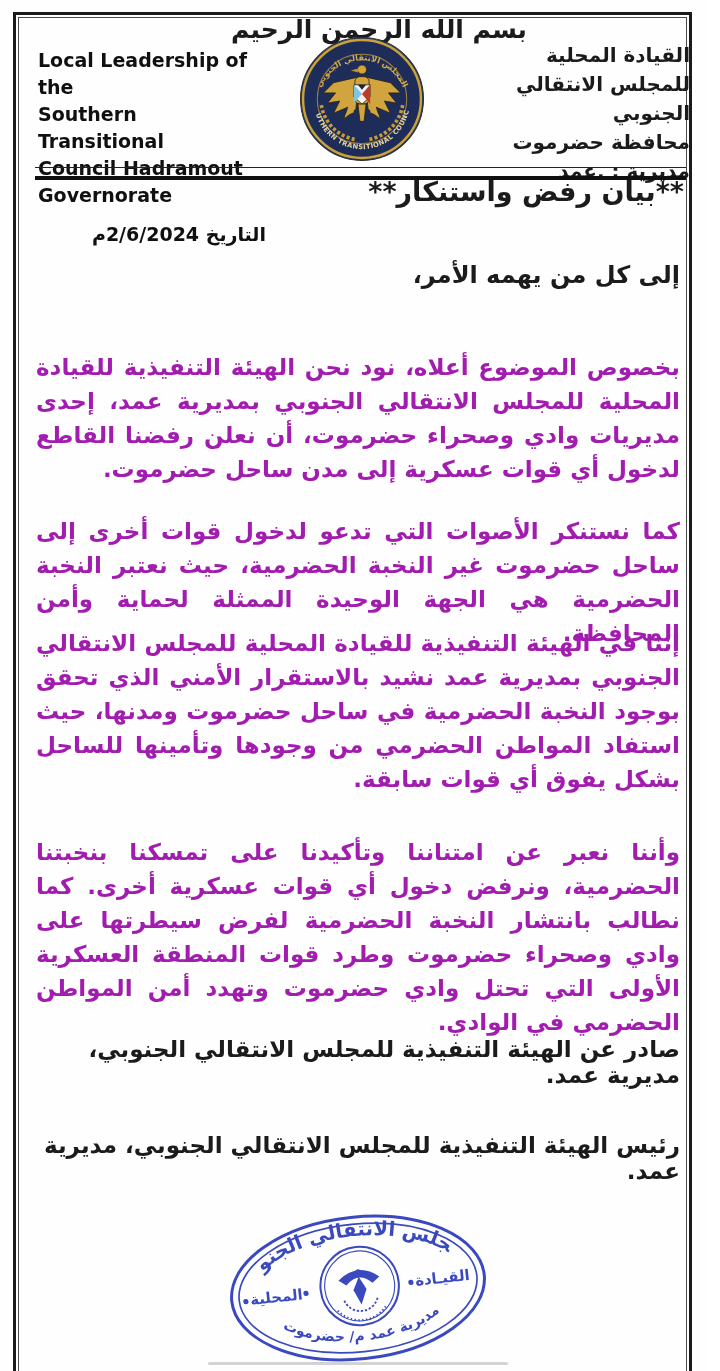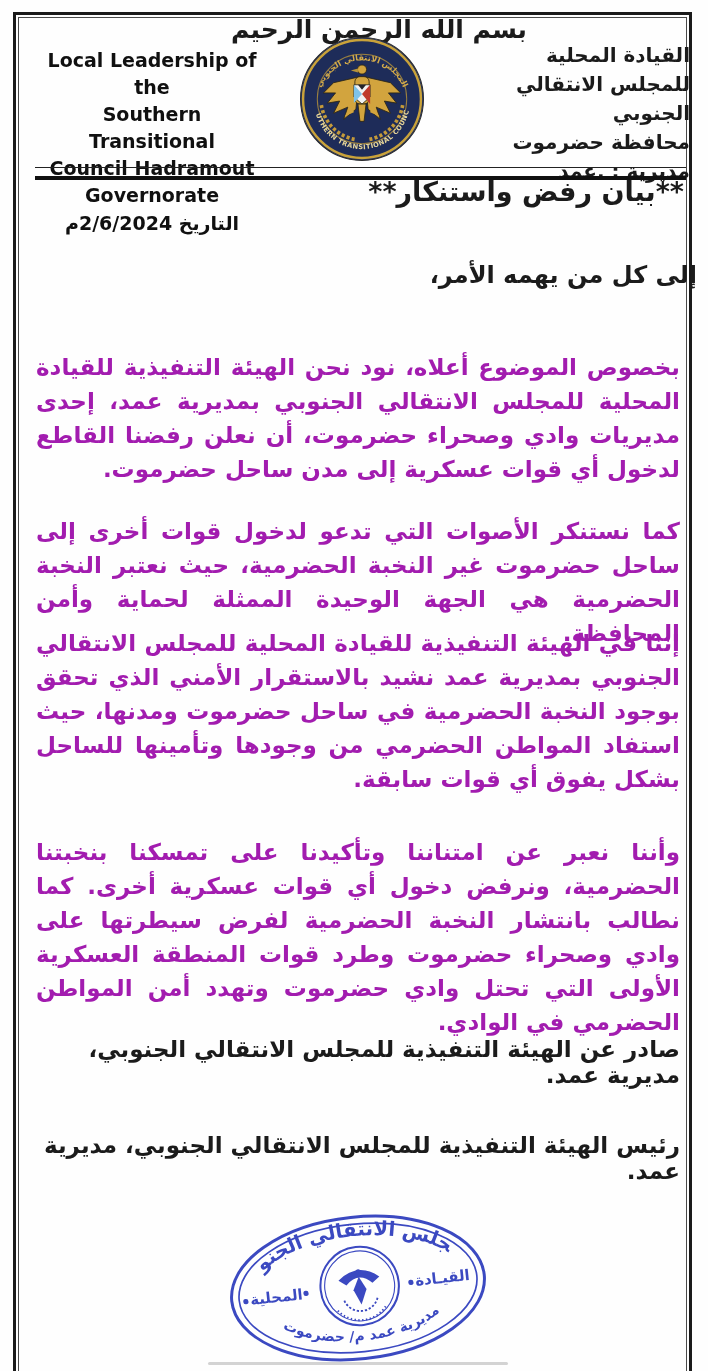--- a/index.html
+++ b/index.html
@@ -4,31 +4,31 @@
 <style>
   html,body{margin:0;padding:0;background:#ffffff;}
   .page{
     position:relative;width:708px;height:1371px;background:#fefefe;
     font-family:"DejaVu Sans",sans-serif;color:#1b1b1b;overflow:hidden;
   }
   .frame-outer{position:absolute;left:13px;top:12px;right:16px;bottom:-10px;border:3px solid #1a1a1a;}
   .frame-inner{position:absolute;inset:2px;border:1.5px solid #4a4a4a;}
   .bismillah{position:absolute;top:15px;left:60px;right:10px;text-align:center;
     direction:rtl;font-size:25px;font-weight:bold;}
-  .hdr-en{position:absolute;left:38px;top:47px;width:228px;text-align:center;
+  .hdr-en{position:absolute;left:38px;top:47px;width:228px;
     font-weight:bold;font-size:19px;line-height:27px;color:#101010;}
-  .hdr-en .date{direction:rtl;margin-top:1px;}
+  .hdr-en .date{direction:rtl;margin-top:12px;}
   .hdr-ar{position:absolute;right:18px;top:41px;width:244px;text-align:right;
     direction:rtl;font-weight:bold;font-size:20px;line-height:29px;}
   .emblem{position:absolute;left:299px;top:36px;width:126px;height:126px;}
   .divider{position:absolute;left:35px;right:22px;top:167px;height:8px;
     border-top:1.5px solid #222;border-bottom:4.5px solid #101010;}
   .doc-title{position:absolute;right:24px;top:176px;direction:rtl;
     font-size:27px;font-weight:bold;}
-  .salutation{position:absolute;right:11px;top:261px;direction:rtl;
+  .salutation{position:absolute;right:28px;top:261px;direction:rtl;
     font-size:24px;font-weight:bold;}
   .para{position:absolute;left:36px;right:28px;direction:rtl;
     text-align:justify;text-align-last:right;font-size:23px;font-weight:bold;
     line-height:34px;color:#a21caf;}
   #p1{top:350px}#p2{top:514px}#p3{top:626px}#p4{top:835px}
   .issued{position:absolute;right:28px;top:1036px;direction:rtl;font-size:23px;font-weight:bold;padding-left:48px;}
   .signer{position:absolute;right:28px;top:1132px;direction:rtl;font-size:23px;font-weight:bold;margin-left:40px;}
   .stamp{position:absolute;left:218px;top:1202px;width:280px;height:172px;
     transform:rotate(-6deg);transform-origin:50% 50%;opacity:0.92;}
   .stamp-shadow{position:absolute;left:208px;top:1362px;width:300px;height:3px;

